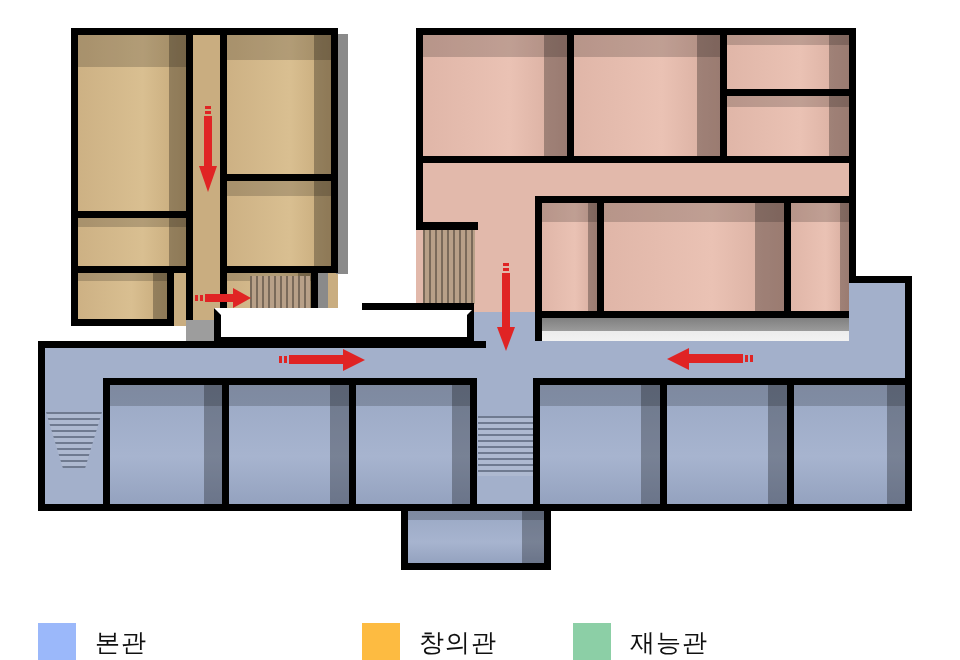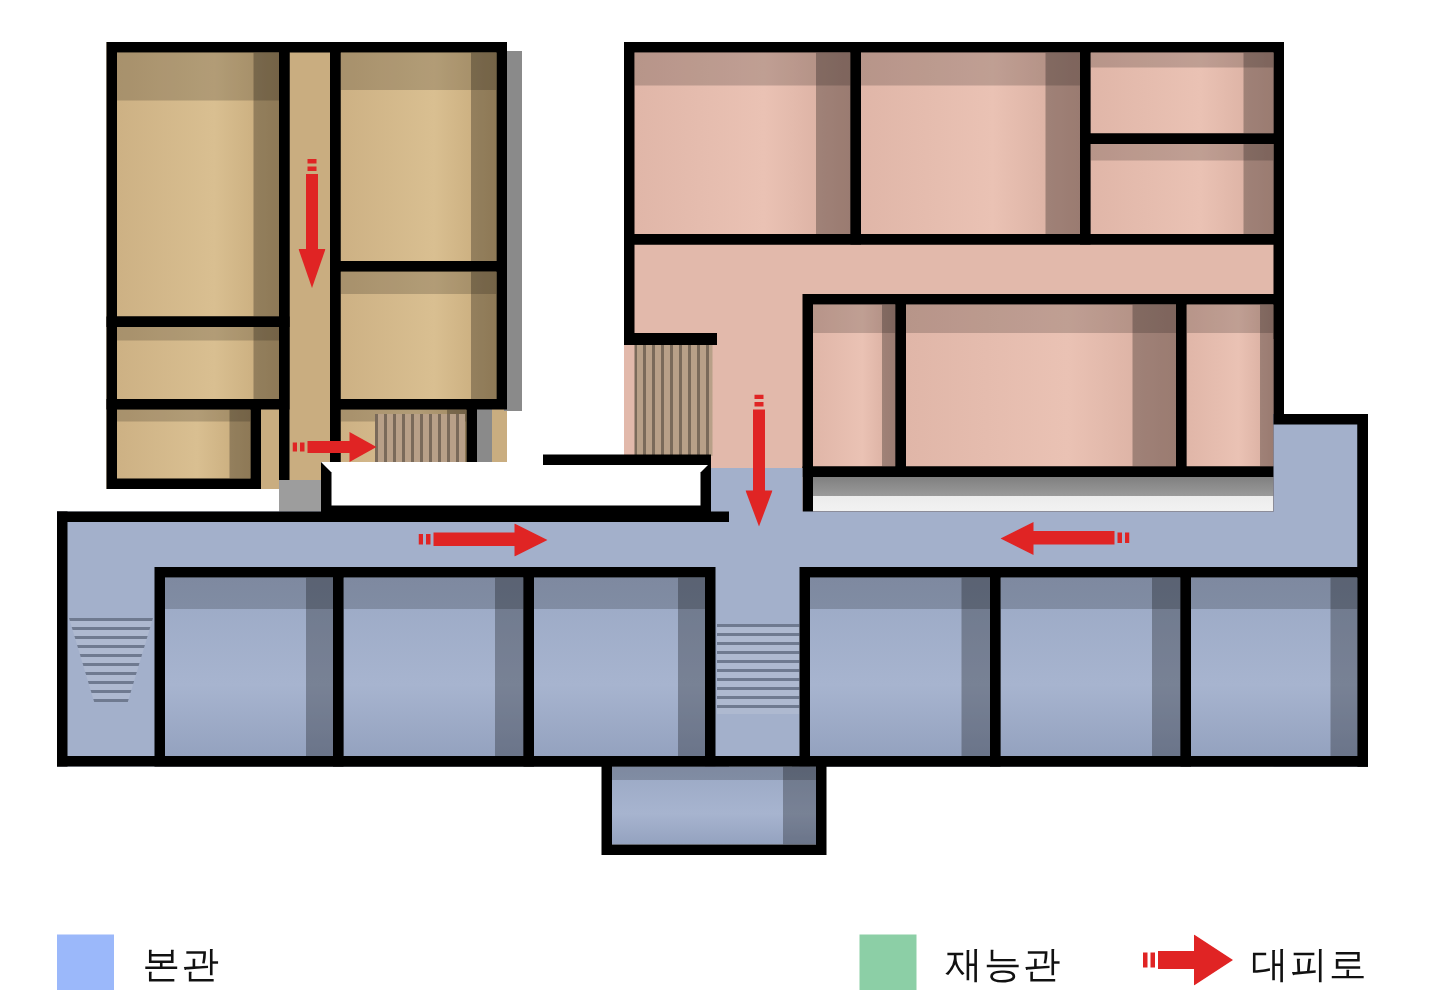--- a/index.html
+++ b/index.html
@@ -117,28 +117,21 @@
         <rect x="83" y="7" width="3" height="7" fill="#e02424"></rect>
       </svg>
   </div>
 </div>
 
 <div id="legend">
   <div class="lg-item" style="left:38px;">
     <span class="swatch" style="background:#9bb8fa;"></span>
     <span class="lg-label">본관</span>
   </div>
+  <div class="lg-item" style="left:362px;">
+    <span class="swatch" style="background:#fdbb41;"></span>
+    <span class="lg-label">창의관</span>
+  </div>
   <div class="lg-item" style="left:532px;padding-left:41px;">
     <span class="swatch" style="background:#8ccfa6;"></span>
     <span class="lg-label">재능관</span>
   </div>
-  <div class="lg-item" style="left:762px;">
-    <span>
-      <svg width="60" height="34" viewBox="0 0 60 34">
-          <rect x="0" y="12" width="3" height="10" fill="#e02424"></rect>
-          <rect x="5" y="12" width="3" height="10" fill="#e02424"></rect>
-          <rect x="10" y="11" width="26" height="12" fill="#e02424"></rect>
-          <polygon points="34,0 60,17 34,34" fill="#e02424"></polygon>
-        </svg>
-    </span>
-    <span class="lg-label" style="margin-left:12px;">대피로</span>
-  </div>
 </div>
 
 </body></html>

